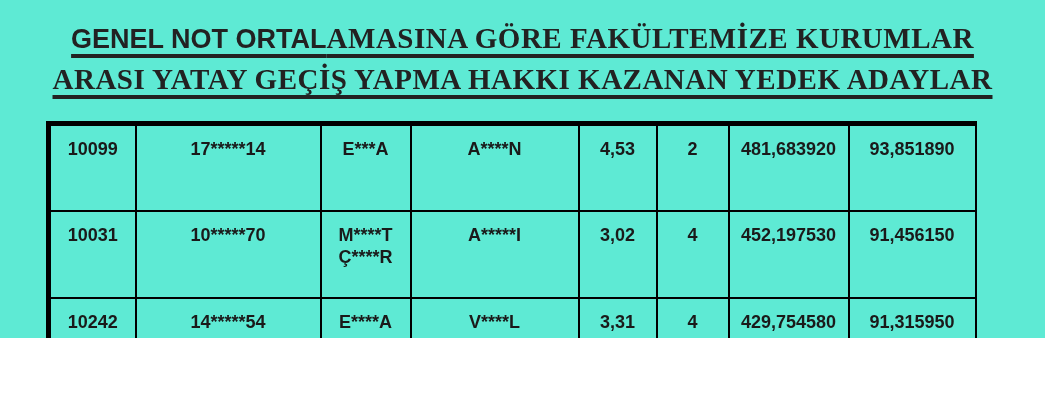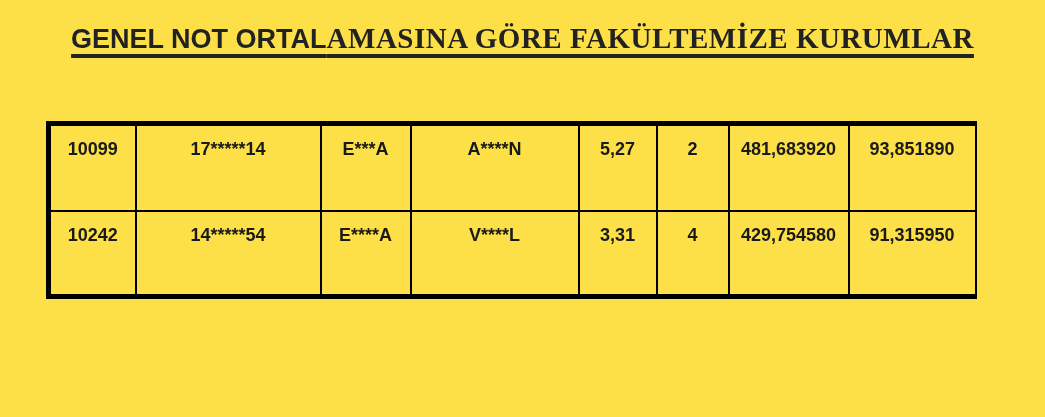--- a/index.html
+++ b/index.html
@@ -3,22 +3,22 @@
 <meta charset="utf-8">
 <style>
   html, body {
     margin: 0;
     padding: 0;
     background: #ffffff;
   }
   .page {
     position: relative;
     width: 1045px;
-    height: 417px;
-    background: #fde047;
+    height: 338px;
+    background: #5eead4;
     overflow: hidden;
     font-family: "Liberation Sans", sans-serif;
     color: #1a1a1a;
   }
 
   
   .title-block {
     position: absolute;
     top: 20px;
     left: 0;
@@ -102,20 +102,23 @@
 </style>
 </head>
 <body>
 
 <div class="page">
 
   <div class="title-block">
     <div class="title-line">
       <span class="title-underline"><span class="title-sans">GENEL NOT ORTAL</span><span class="title-serif">AMASINA GÖRE FAKÜLTEMİZE KURUMLAR</span></span>
     </div>
+    <div class="title-line">
+      <span class="title-underline"><span class="title-serif">ARASI YATAY GEÇİŞ YAPMA HAKKI KAZANAN YEDEK ADAYLAR</span></span>
+    </div>
   </div>
 
   <div class="table-wrap">
     <table class="results">
       <colgroup>
         <col style="width:87px">
         <col style="width:185px">
         <col style="width:90px">
         <col style="width:168px">
         <col style="width:78px">
@@ -123,26 +126,37 @@
         <col style="width:120px">
         <col style="width:127px">
       </colgroup>
       <tbody>
 
         <tr class="row-0">
           <td>10099</td>
           <td>17*****14</td>
           <td class="cell-left">E***A</td>
           <td class="cell-left">A****N</td>
-          <td>5,27</td>
+          <td>4,53</td>
           <td>2</td>
           <td>481,683920</td>
           <td>93,851890</td>
         </tr>
 
+        <tr class="row-1">
+          <td>10031</td>
+          <td>10*****70</td>
+          <td class="cell-left">M****T
+Ç****R</td>
+          <td class="cell-left">A*****I</td>
+          <td>3,02</td>
+          <td>4</td>
+          <td>452,197530</td>
+          <td>91,456150</td>
+        </tr>
 
         <tr class="row-2">
           <td>10242</td>
           <td>14*****54</td>
           <td class="cell-left">E****A</td>
           <td class="cell-left">V****L</td>
           <td>3,31</td>
           <td>4</td>
           <td>429,754580</td>
           <td>91,315950</td>

